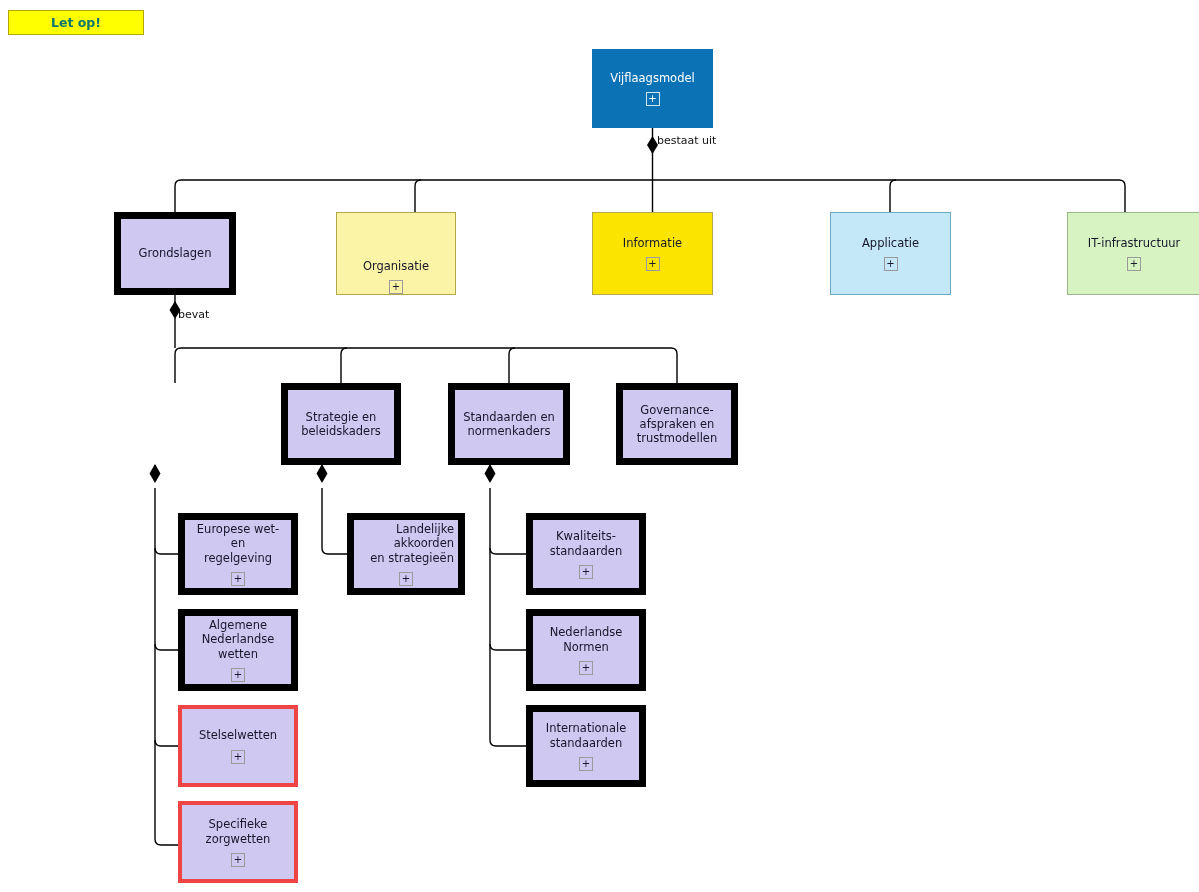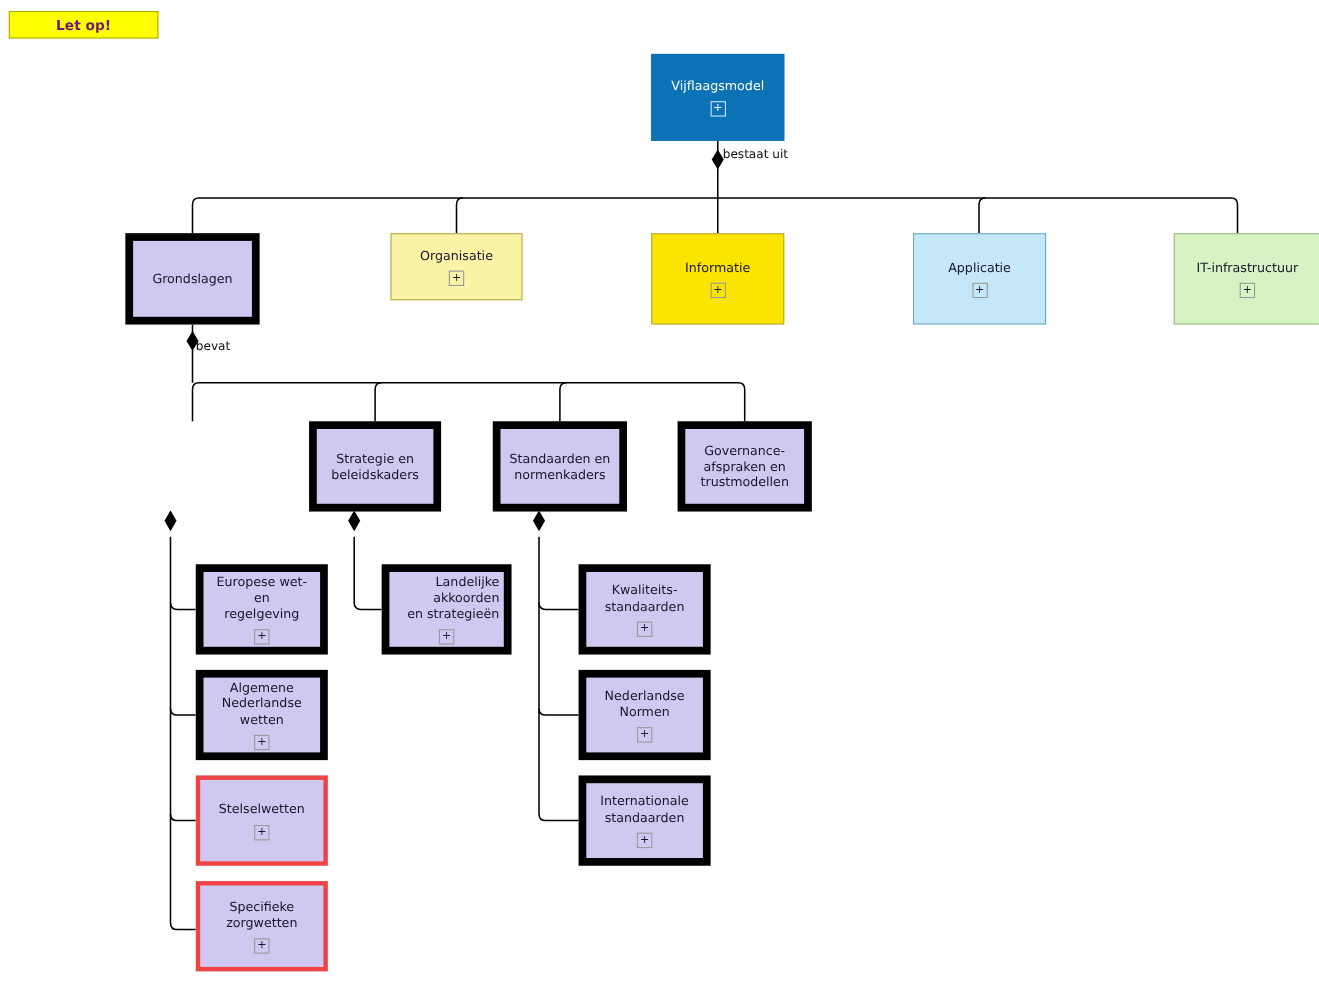--- a/index.html
+++ b/index.html
@@ -39,21 +39,21 @@
   .n-lav-thick{background:#cfc8f0;border:4px solid #ef4444;color:#17172b;font-size:11.5px;}
   .n-lightyellow{background:#fbf3a6;border:1px solid #b3a94a;color:#17172b;font-size:11.5px;}
   .n-yellow{background:#fbe400;border:1px solid #b3a94a;color:#17172b;font-size:11.5px;}
   .n-lightblue{background:#c5e8f8;border:1px solid #6fa8c4;color:#17172b;font-size:11.5px;}
   .n-lightgreen{background:#d7f3c2;border:1px solid #9ab78a;color:#17172b;font-size:11.5px;}
 
   .badge{
     position:absolute;box-sizing:border-box;
     background:#ffff00;border:1px solid #b3a800;
     display:flex;align-items:center;justify-content:center;
-    font-weight:bold;font-size:12.5px;color:#701a75;
+    font-weight:bold;font-size:12.5px;color:#0f766e;
     font-family:"DejaVu Sans", sans-serif;
   }
 
   .edge-label{
     position:absolute;font-size:11px;color:#111111;white-space:nowrap;
     font-family:"DejaVu Sans", sans-serif;
   }
 </style>
 </head>
 <body>
@@ -112,21 +112,21 @@
 
   <div class="node n-root" style="left:592px;top:49px;width:121px;height:79px;">
     <span class="label">Vijflaagsmodel</span>
     <span class="plus">+</span>
   </div>
 
   <div class="node n-lav" style="left:114px;top:212px;width:122px;height:83px;">
     <span class="label">Grondslagen</span>
   </div>
 
-  <div class="node n-lightyellow" style="left:355px;top:212px;width:120px;height:61px;">
+  <div class="node n-lightyellow" style="left:336px;top:212px;width:120px;height:83px;justify-content:flex-end;">
     <span class="label">Organisatie</span>
     <span class="plus">+</span>
   </div>
 
   <div class="node n-yellow" style="left:592px;top:212px;width:121px;height:83px;">
     <span class="label">Informatie</span>
     <span class="plus">+</span>
   </div>
 
   <div class="node n-lightblue" style="left:830px;top:212px;width:121px;height:83px;">

